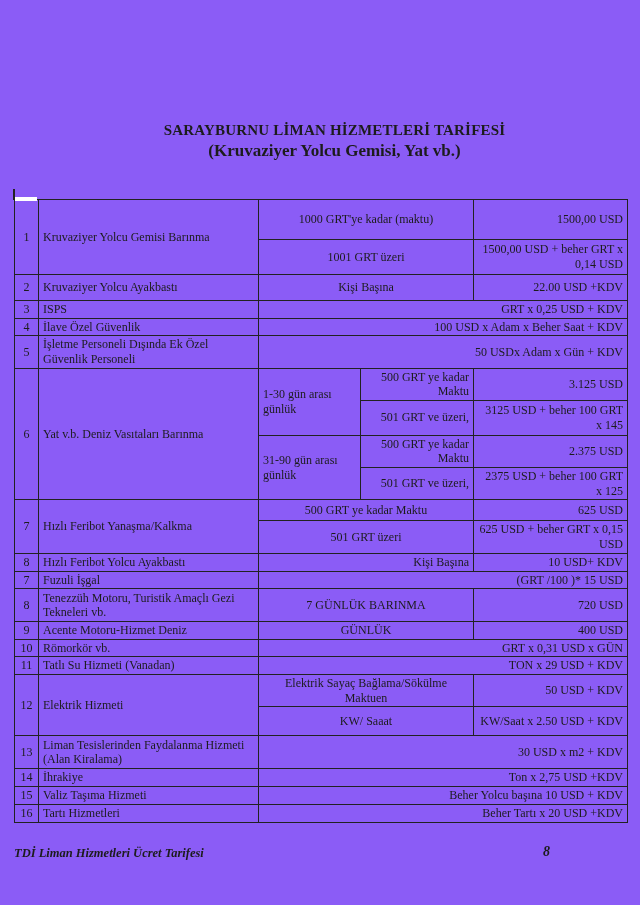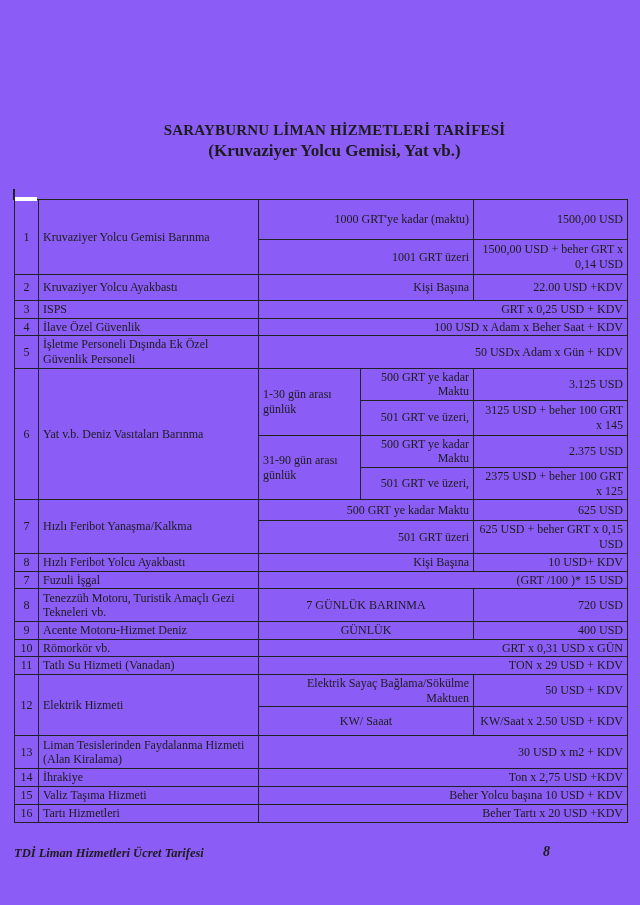--- a/index.html
+++ b/index.html
@@ -19,21 +19,21 @@
     position:absolute;left:14px;top:199px;width:613px;
     border-collapse:collapse;table-layout:fixed;
     font-size:12px;color:#1c1c1c;
   }
   table.tariff td{
     border:1px solid #222;padding:1px 4px;line-height:1.22;
     vertical-align:middle;overflow:hidden;
   }
   td.num{text-align:center;}
   td.desc{text-align:left;padding-left:6px;}
-  td.lbl{text-align:right;padding-left:6px;}
+  td.lbl{text-align:center;padding-left:6px;}
   td.top{vertical-align:top;}
   td.bot{vertical-align:bottom;}
   td.val{text-align:right;vertical-align:bottom;padding-right:4px;}
   td.vmid{vertical-align:middle;}
   td.vtop{vertical-align:top;}
   td.period{vertical-align:middle;}
   td.sublbl{text-align:right;vertical-align:bottom;padding-right:3px;}
   td.rt{text-align:right;padding-right:4px;}
   td.cb{text-align:center;vertical-align:bottom;}
   td.cm{text-align:center;vertical-align:middle;margin-left:40px;}

